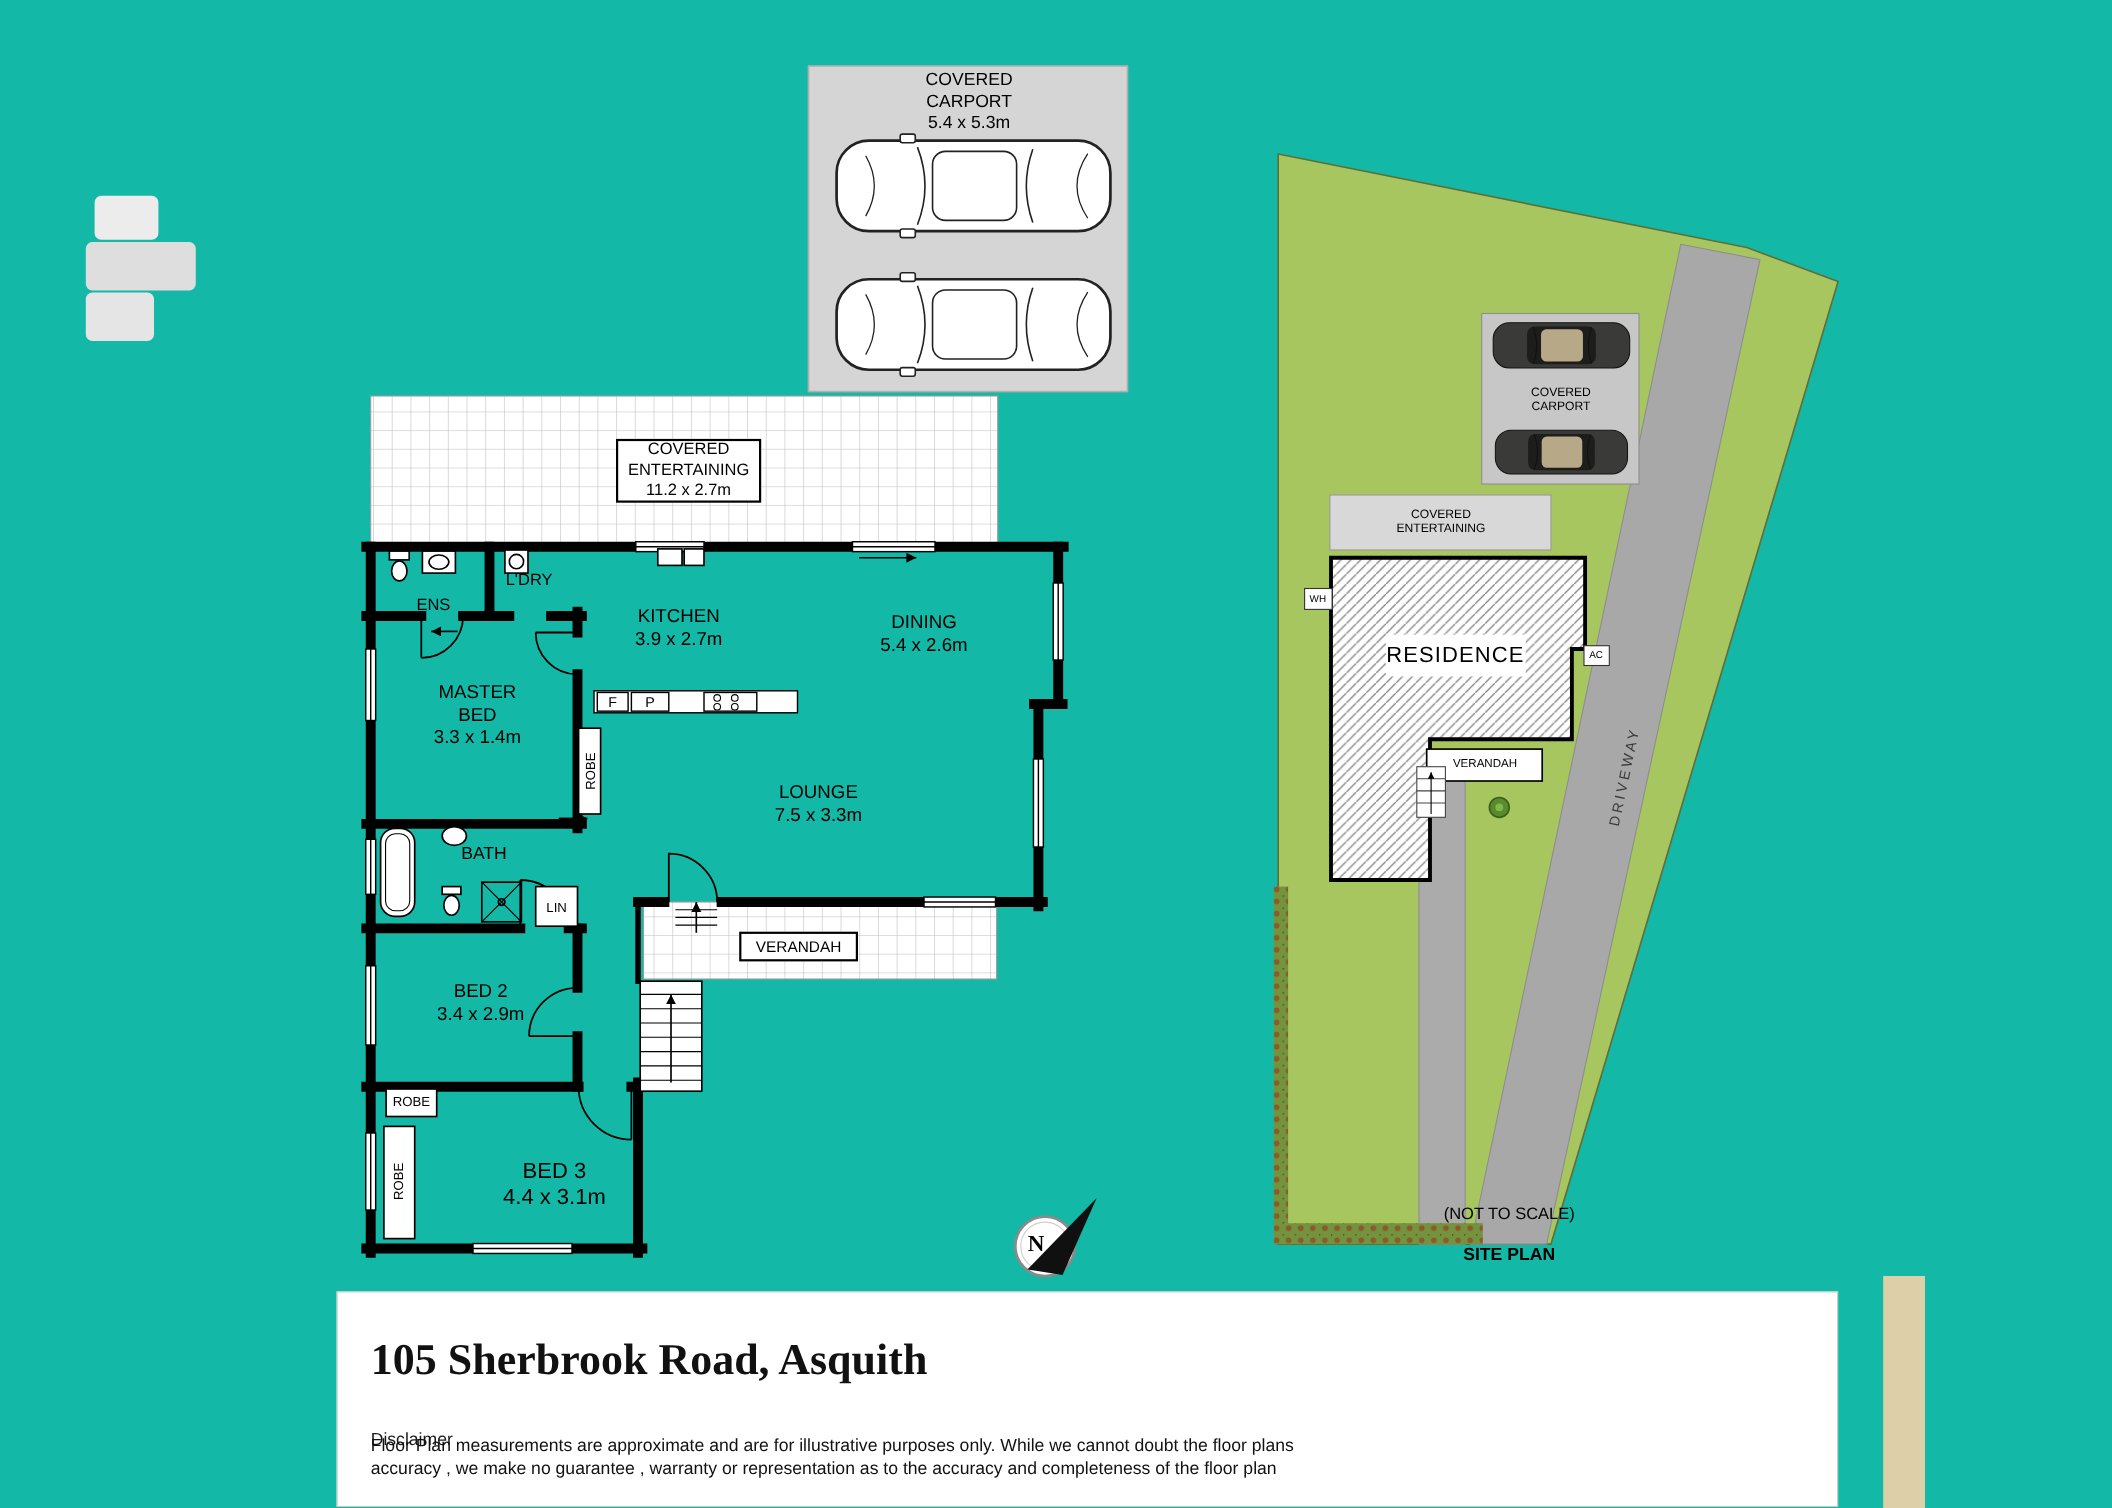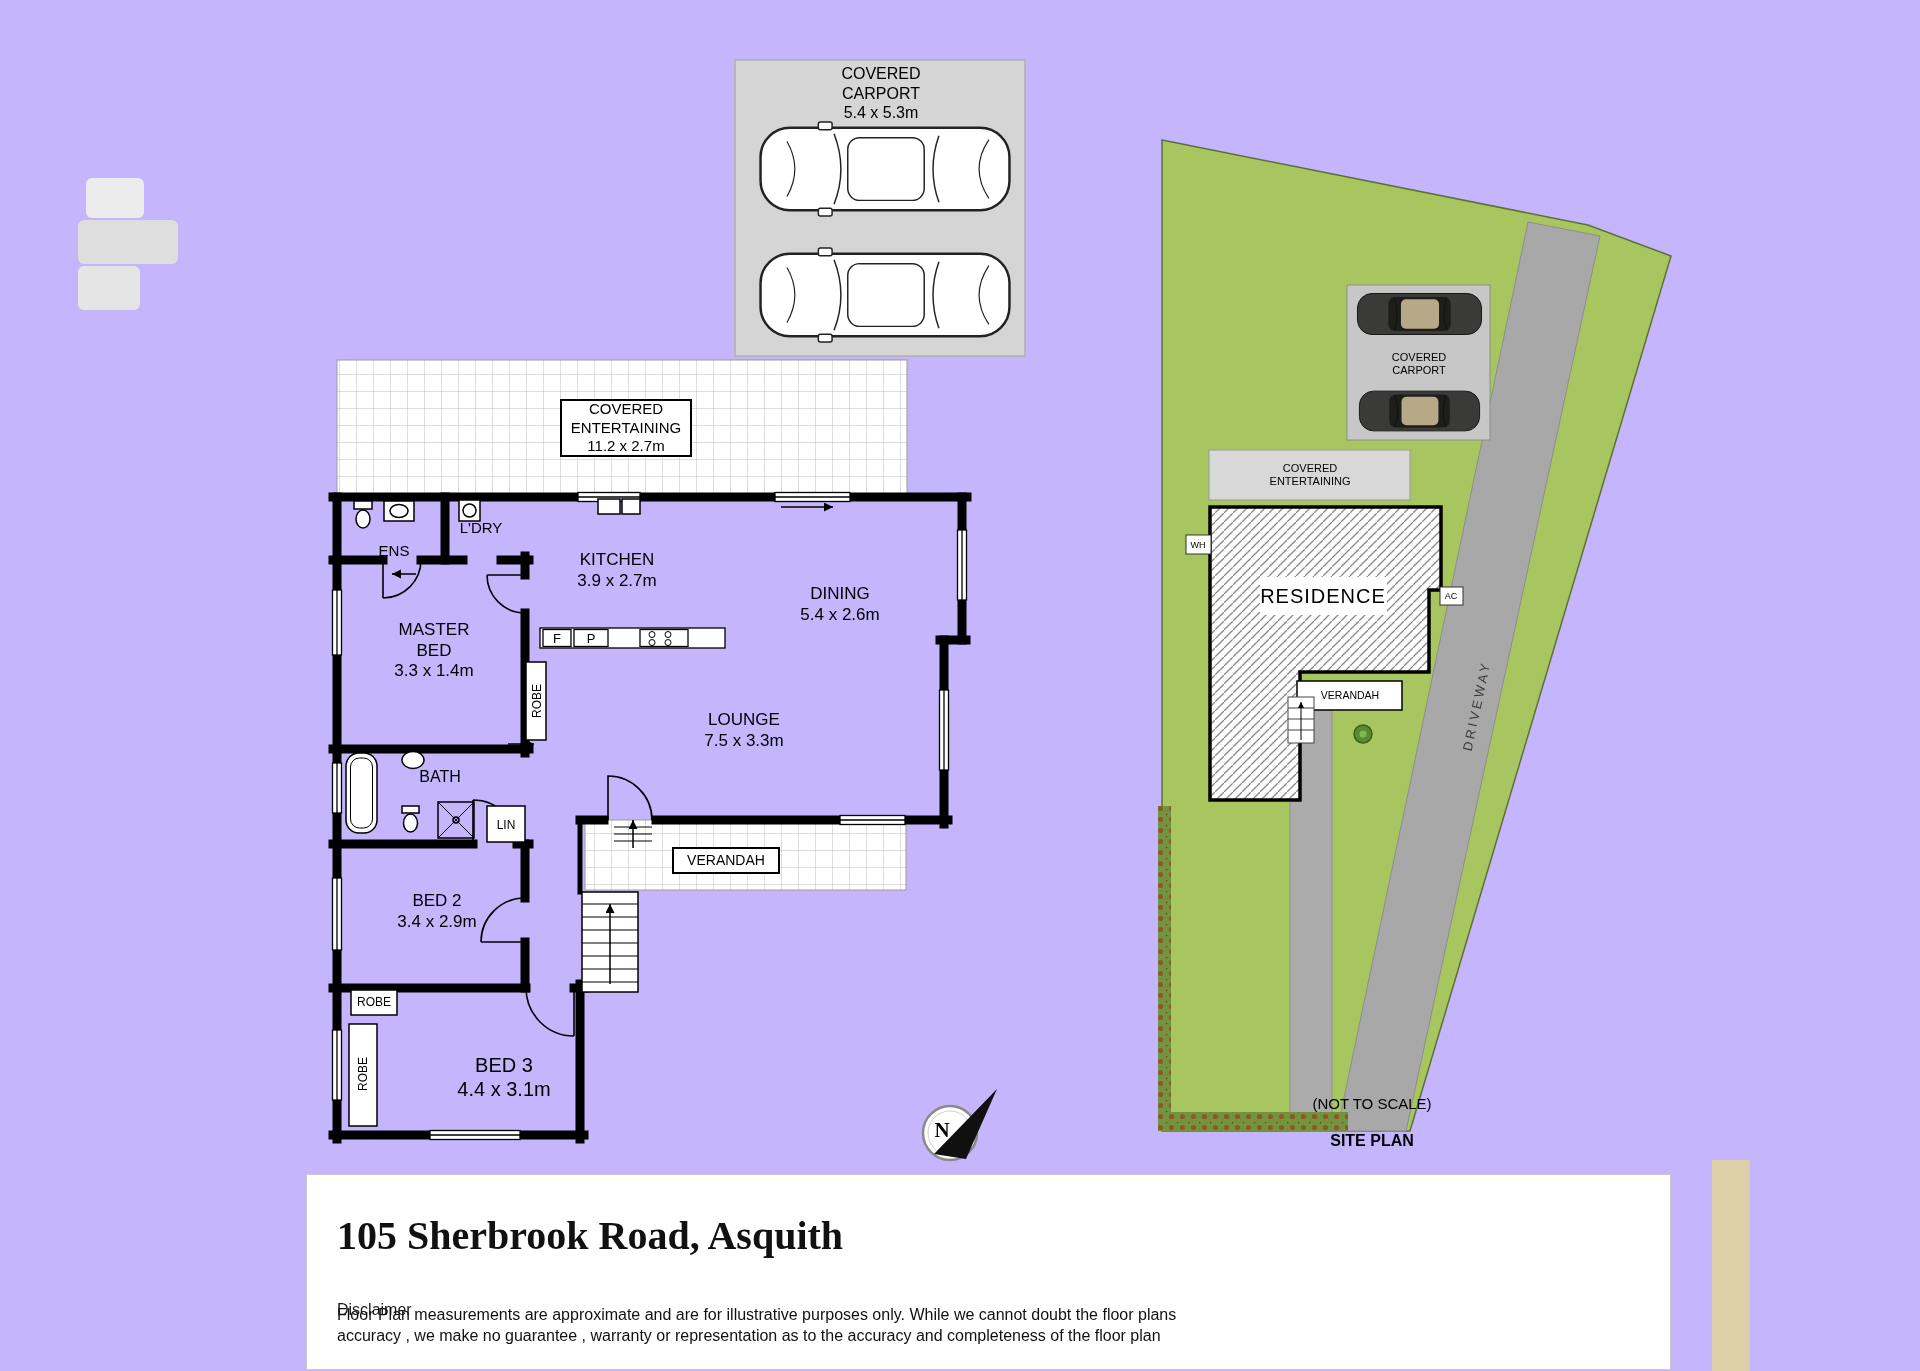--- a/index.html
+++ b/index.html
@@ -1,18 +1,18 @@
 <!DOCTYPE html>
 <html><head>
 <meta charset="utf-8">
 <style>
   * { margin:0; padding:0; box-sizing:border-box; }
   html,body { width:1920px; height:1371px; }
   body { font-family:"Liberation Sans", sans-serif; background:#ffffff; position:relative; }
-  .canvas { position:absolute; left:0; top:0; width:1920px; height:1371px; background:#c4b5fd; overflow:hidden; }
+  .canvas { position:absolute; left:0; top:0; width:1920px; height:1371px; background:#14b8a6; overflow:hidden; }
   .abs { position:absolute; }
   svg.plan { position:absolute; left:0; top:0; }
   .lbl { position:absolute; transform:translate(-50%,-50%); text-align:center; white-space:pre-line;
          line-height:1.22; color:#000; }
   .rot { transform:translate(-50%,-50%) rotate(-90deg); }
   .boxlbl { position:absolute; background:#fff; border:2px solid #000; display:flex; align-items:center;
             justify-content:center; text-align:center; white-space:pre-line; line-height:1.25; color:#000; }
   .serif { font-family:"Liberation Serif", serif; }
   .footer-box { position:absolute; border:1px solid #c9c9c9; background:#fff; }
   .tan { background:#ddd0a8; }
@@ -240,21 +240,21 @@
   <div class="lbl" style="left:881px;top:93px;font-size:16px;">COVERED
 CARPORT
 5.4 x 5.3m</div>
   <div class="boxlbl" style="left:560px;top:399px;width:132px;height:58px;font-size:15px;">COVERED
 ENTERTAINING
 11.2 x 2.7m</div>
   <div class="lbl" style="left:384px;top:551px;font-size:15px;padding-left:20px;">ENS</div>
   <div class="lbl" style="left:481px;top:528px;font-size:15px;">L'DRY</div>
   <div class="lbl" style="left:617px;top:571px;font-size:17px;">KITCHEN
 3.9 x 2.7m</div>
-  <div class="lbl" style="left:840px;top:577px;font-size:17px;margin-top:28px;">DINING
+  <div class="lbl" style="left:840px;top:577px;font-size:17px;">DINING
 5.4 x 2.6m</div>
   <div class="lbl" style="left:434px;top:651px;font-size:17px;">MASTER
 BED
 3.3 x 1.4m</div>
   <div class="lbl rot" style="left:537px;top:701px;font-size:12px;">ROBE</div>
   <div class="lbl" style="left:557px;top:639px;font-size:13px;">F</div>
   <div class="lbl" style="left:591px;top:639px;font-size:13px;">P</div>
   <div class="lbl" style="left:744px;top:731px;font-size:17px;">LOUNGE
 7.5 x 3.3m</div>
   <div class="lbl" style="left:440px;top:777px;font-size:16px;">BATH</div>

